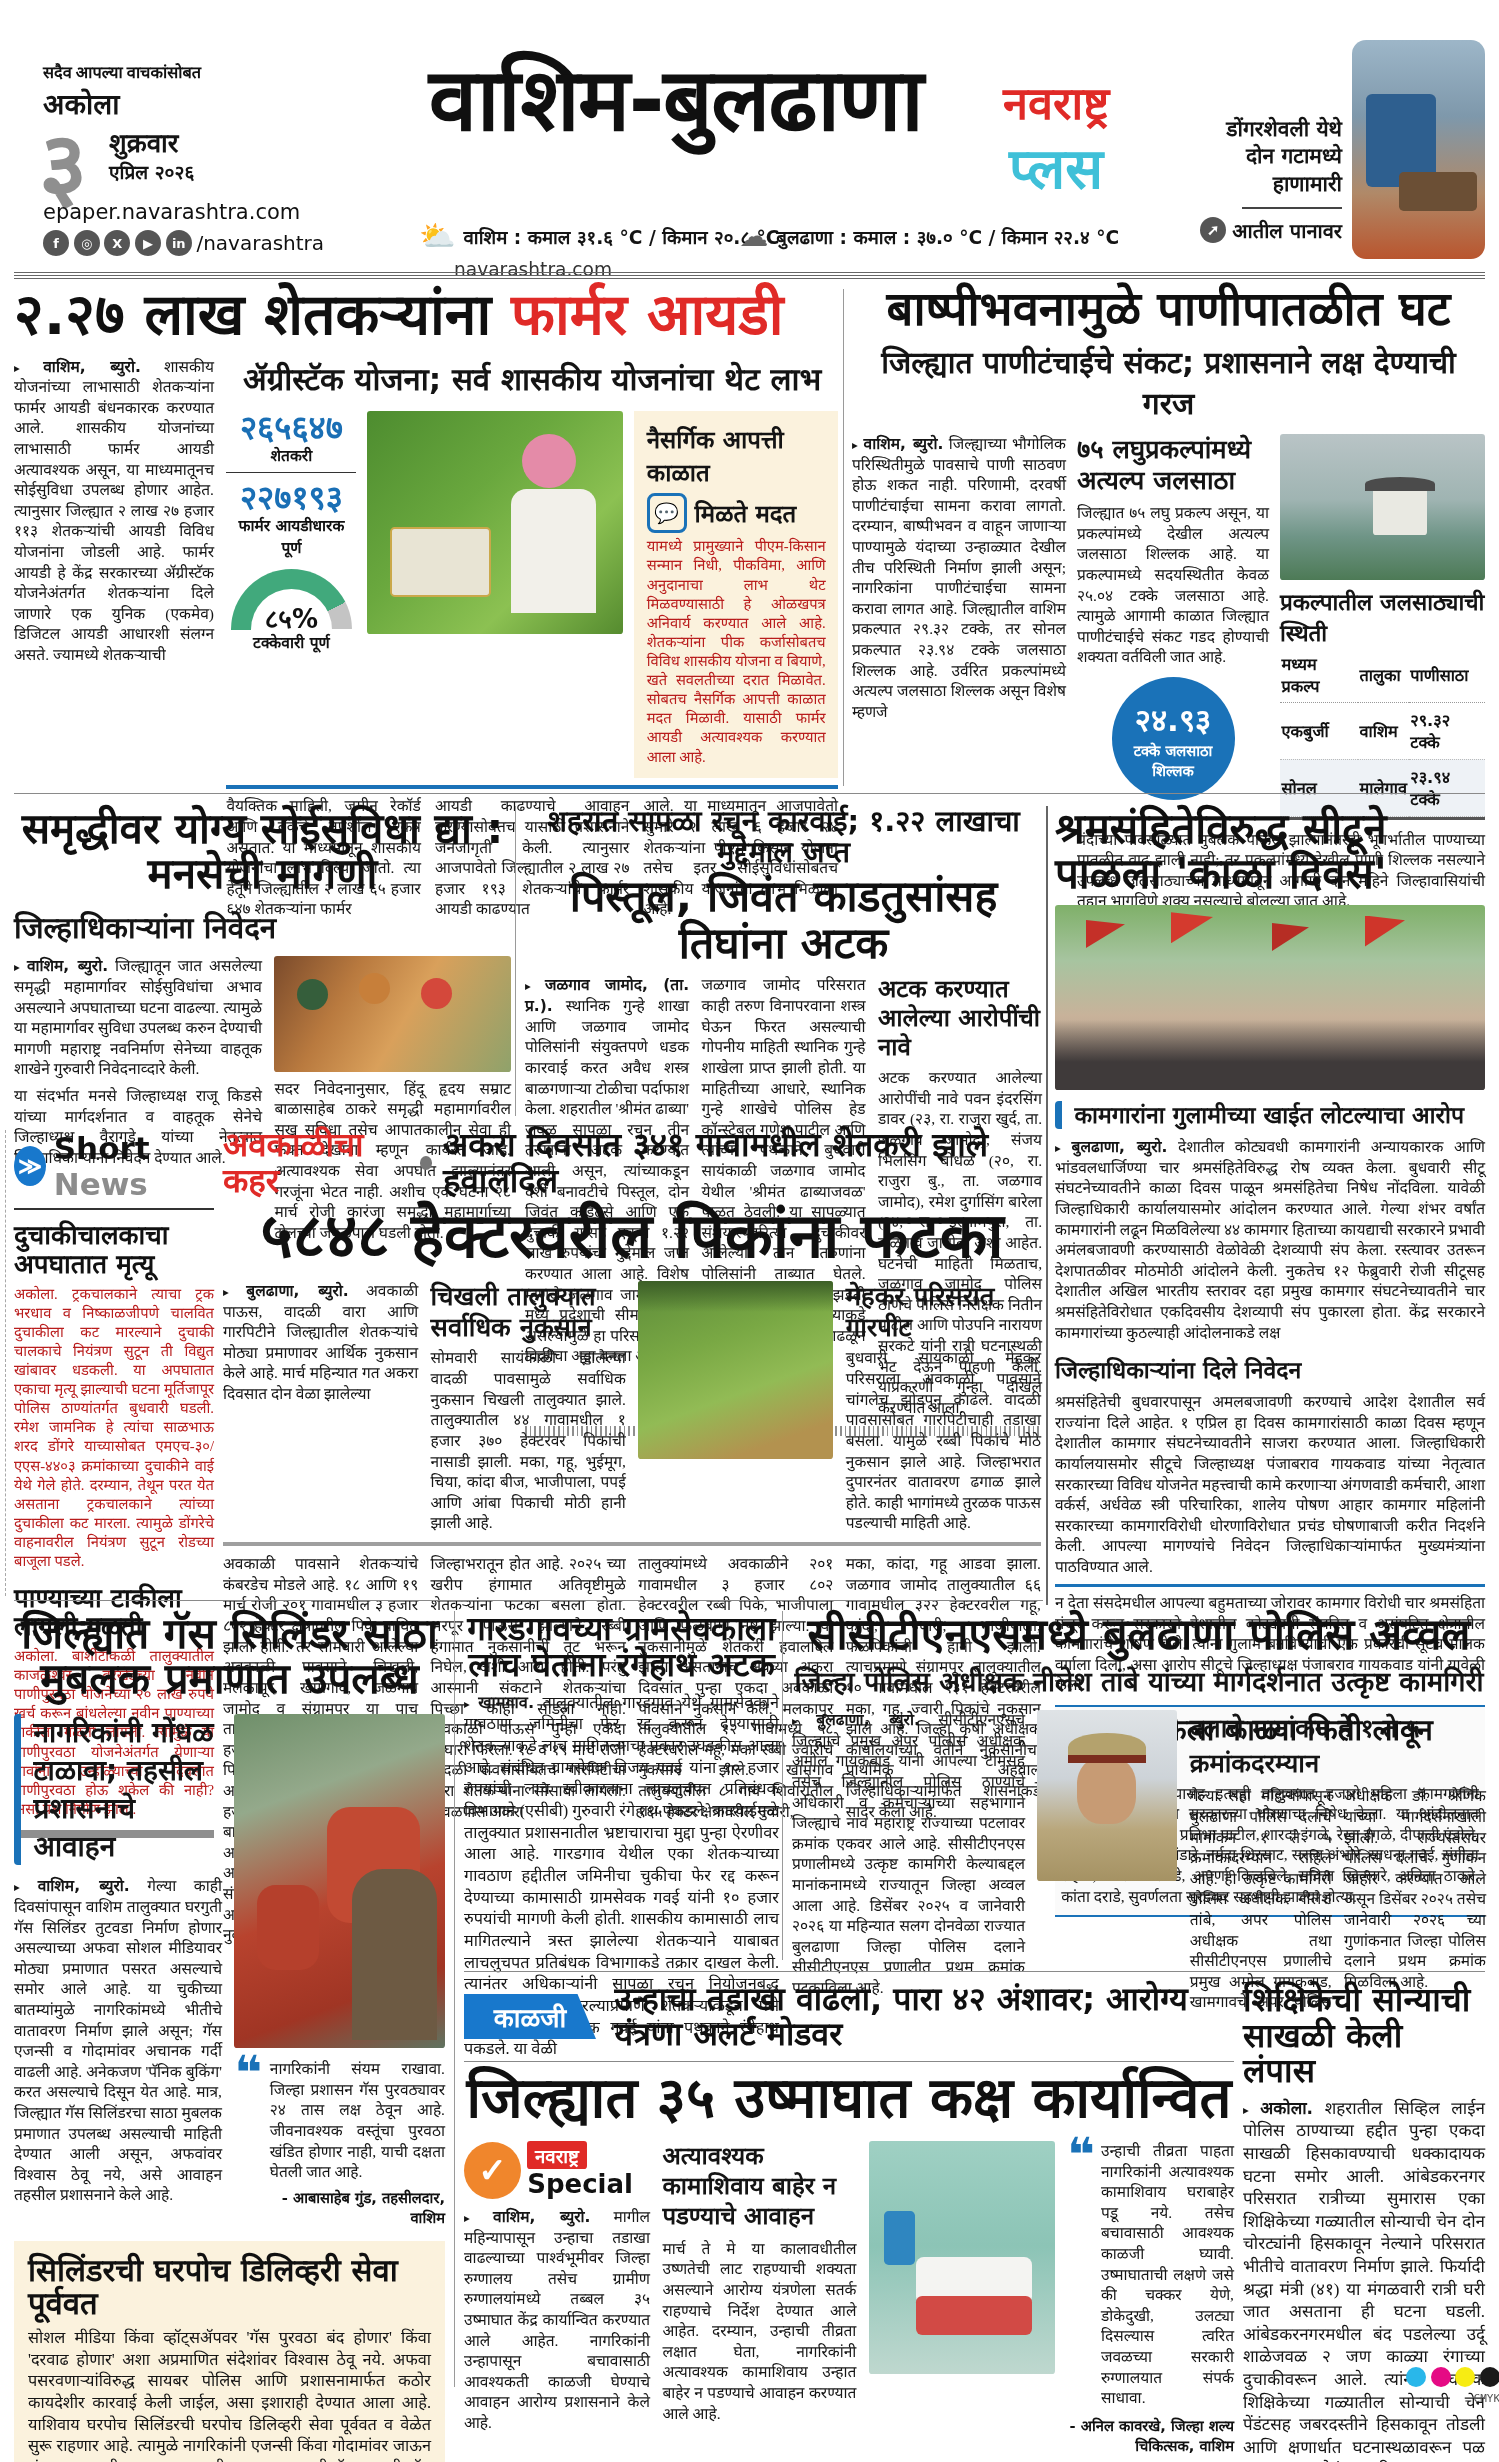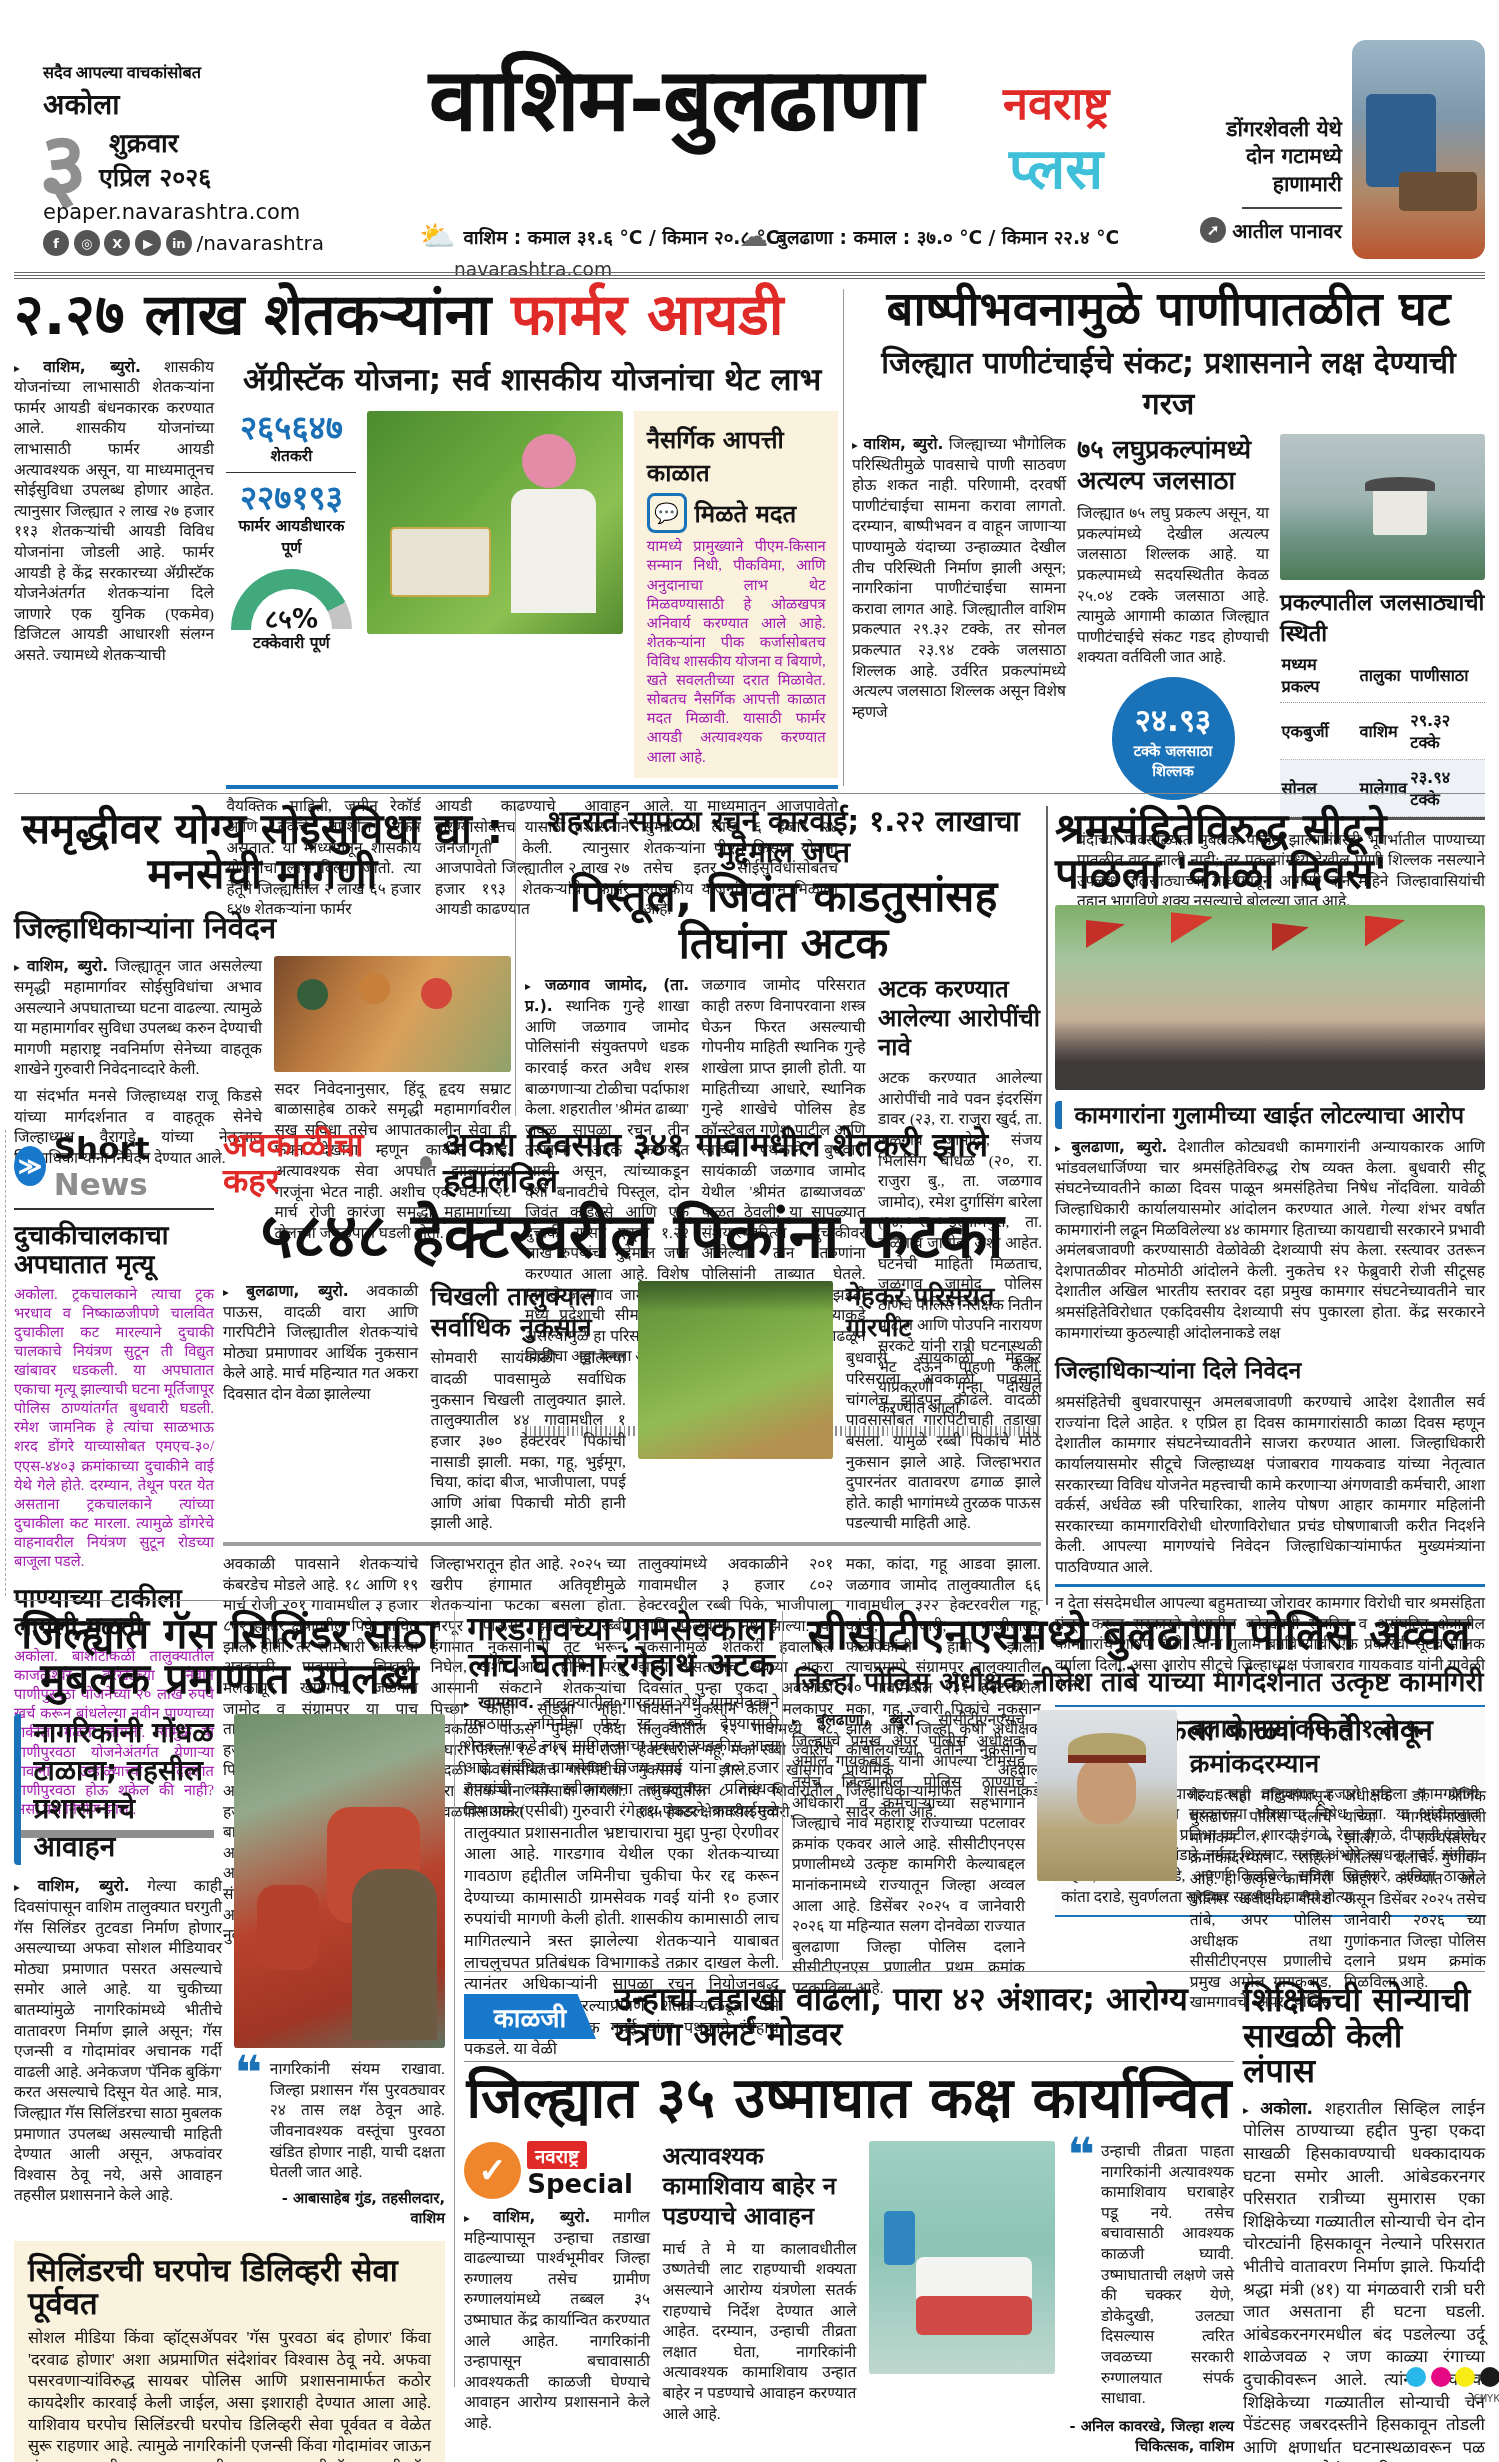--- a/index.html
+++ b/index.html
@@ -6,21 +6,21 @@
     --accent_red:#e02a27; --accent_blue:#1a72b8; --brand_cyan:#3fc0d8;
     --stat_blue:#1a6fb5; --gauge_green:#41a97c; --cream:#fbf2dd;
     --badge_blue:#1878cc; --dark:#1a1a1a;
   }
   *{box-sizing:border-box;margin:0;padding:0;}
   html,body{background:#e9e9e9;}
   #page{position:relative;width:1499px;height:2462px;background:#ffffff;margin:0 auto;
     font-family:"Liberation Serif","DejaVu Serif",serif;color:#111;overflow:hidden;}
   .abs{position:absolute;}
   .body{font-size:15.5px;line-height:1.33;text-align:justify;color:#151515;}
-  .body-sm{font-size:14.7px;line-height:1.3;text-align:justify;color:#a21caf;}
+  .body-sm{font-size:14.7px;line-height:1.3;text-align:justify;color:#b91c1c;}
   .byline{font-weight:bold;font-family:"DejaVu Sans",sans-serif;}
   .byline:before{content:"▸ ";font-size:11.6px;}
   .h-xl{font-family:"DejaVu Sans",sans-serif;font-weight:800;color:#101010;line-height:1.08;}
   .sub{font-family:"DejaVu Sans",sans-serif;font-weight:700;color:#141414;}
   .center{text-align:center;}
   .vrule{width:0.8px;background:#9a9a9a;}
   .vrule2{width:1.6px;background:#666;}
   .hrule{height:0.8px;background:#8a8a8a;}
   .triple-rule{height:7px;background:repeating-linear-gradient(#666 0 0.8px,transparent 0.8px 3.1px);}
   .blue-rule{height:3.1px;background:var(--accent_blue);}
@@ -65,21 +65,21 @@
 </style>
 </head>
 <body>
 
 <div id="page">
 
   <div class="abs" style="left:43px;top:61px;font-size:16.3px;font-weight:bold;">सदैव आपल्या वाचकांसोबत</div>
   <div class="abs sub" style="left:43px;top:84px;font-size:28px;">अकोला</div>
   <div class="abs" style="left:39px;top:99px;font-size:93px;font-weight:800;color:#8f8f8f;font-family:'DejaVu Sans',sans-serif;">३</div>
   <div class="abs sub" style="left:109px;top:124px;font-size:26px;">शुक्रवार</div>
-  <div class="abs sub" style="left:99px;top:159px;font-size:25px;">एप्रिल २०२६</div>
+  <div class="abs sub" style="left:109px;top:159px;font-size:19px;">एप्रिल २०२६</div>
   <div class="abs" style="left:43px;top:200px;font-size:21px;font-family:'DejaVu Sans',sans-serif;">epaper.navarashtra.com</div>
   <div class="abs" style="left:43px;top:230px;display:flex;gap:4.7px;align-items:center;">
     <span class="icon-circle">f</span>
     <span class="icon-circle">◎</span>
     <span class="icon-circle">X</span>
     <span class="icon-circle">▶</span>
     <span class="icon-circle">in</span>
     <span style="font-size:20px;font-family:'DejaVu Sans',sans-serif;">/navarashtra</span>
   </div>
 

